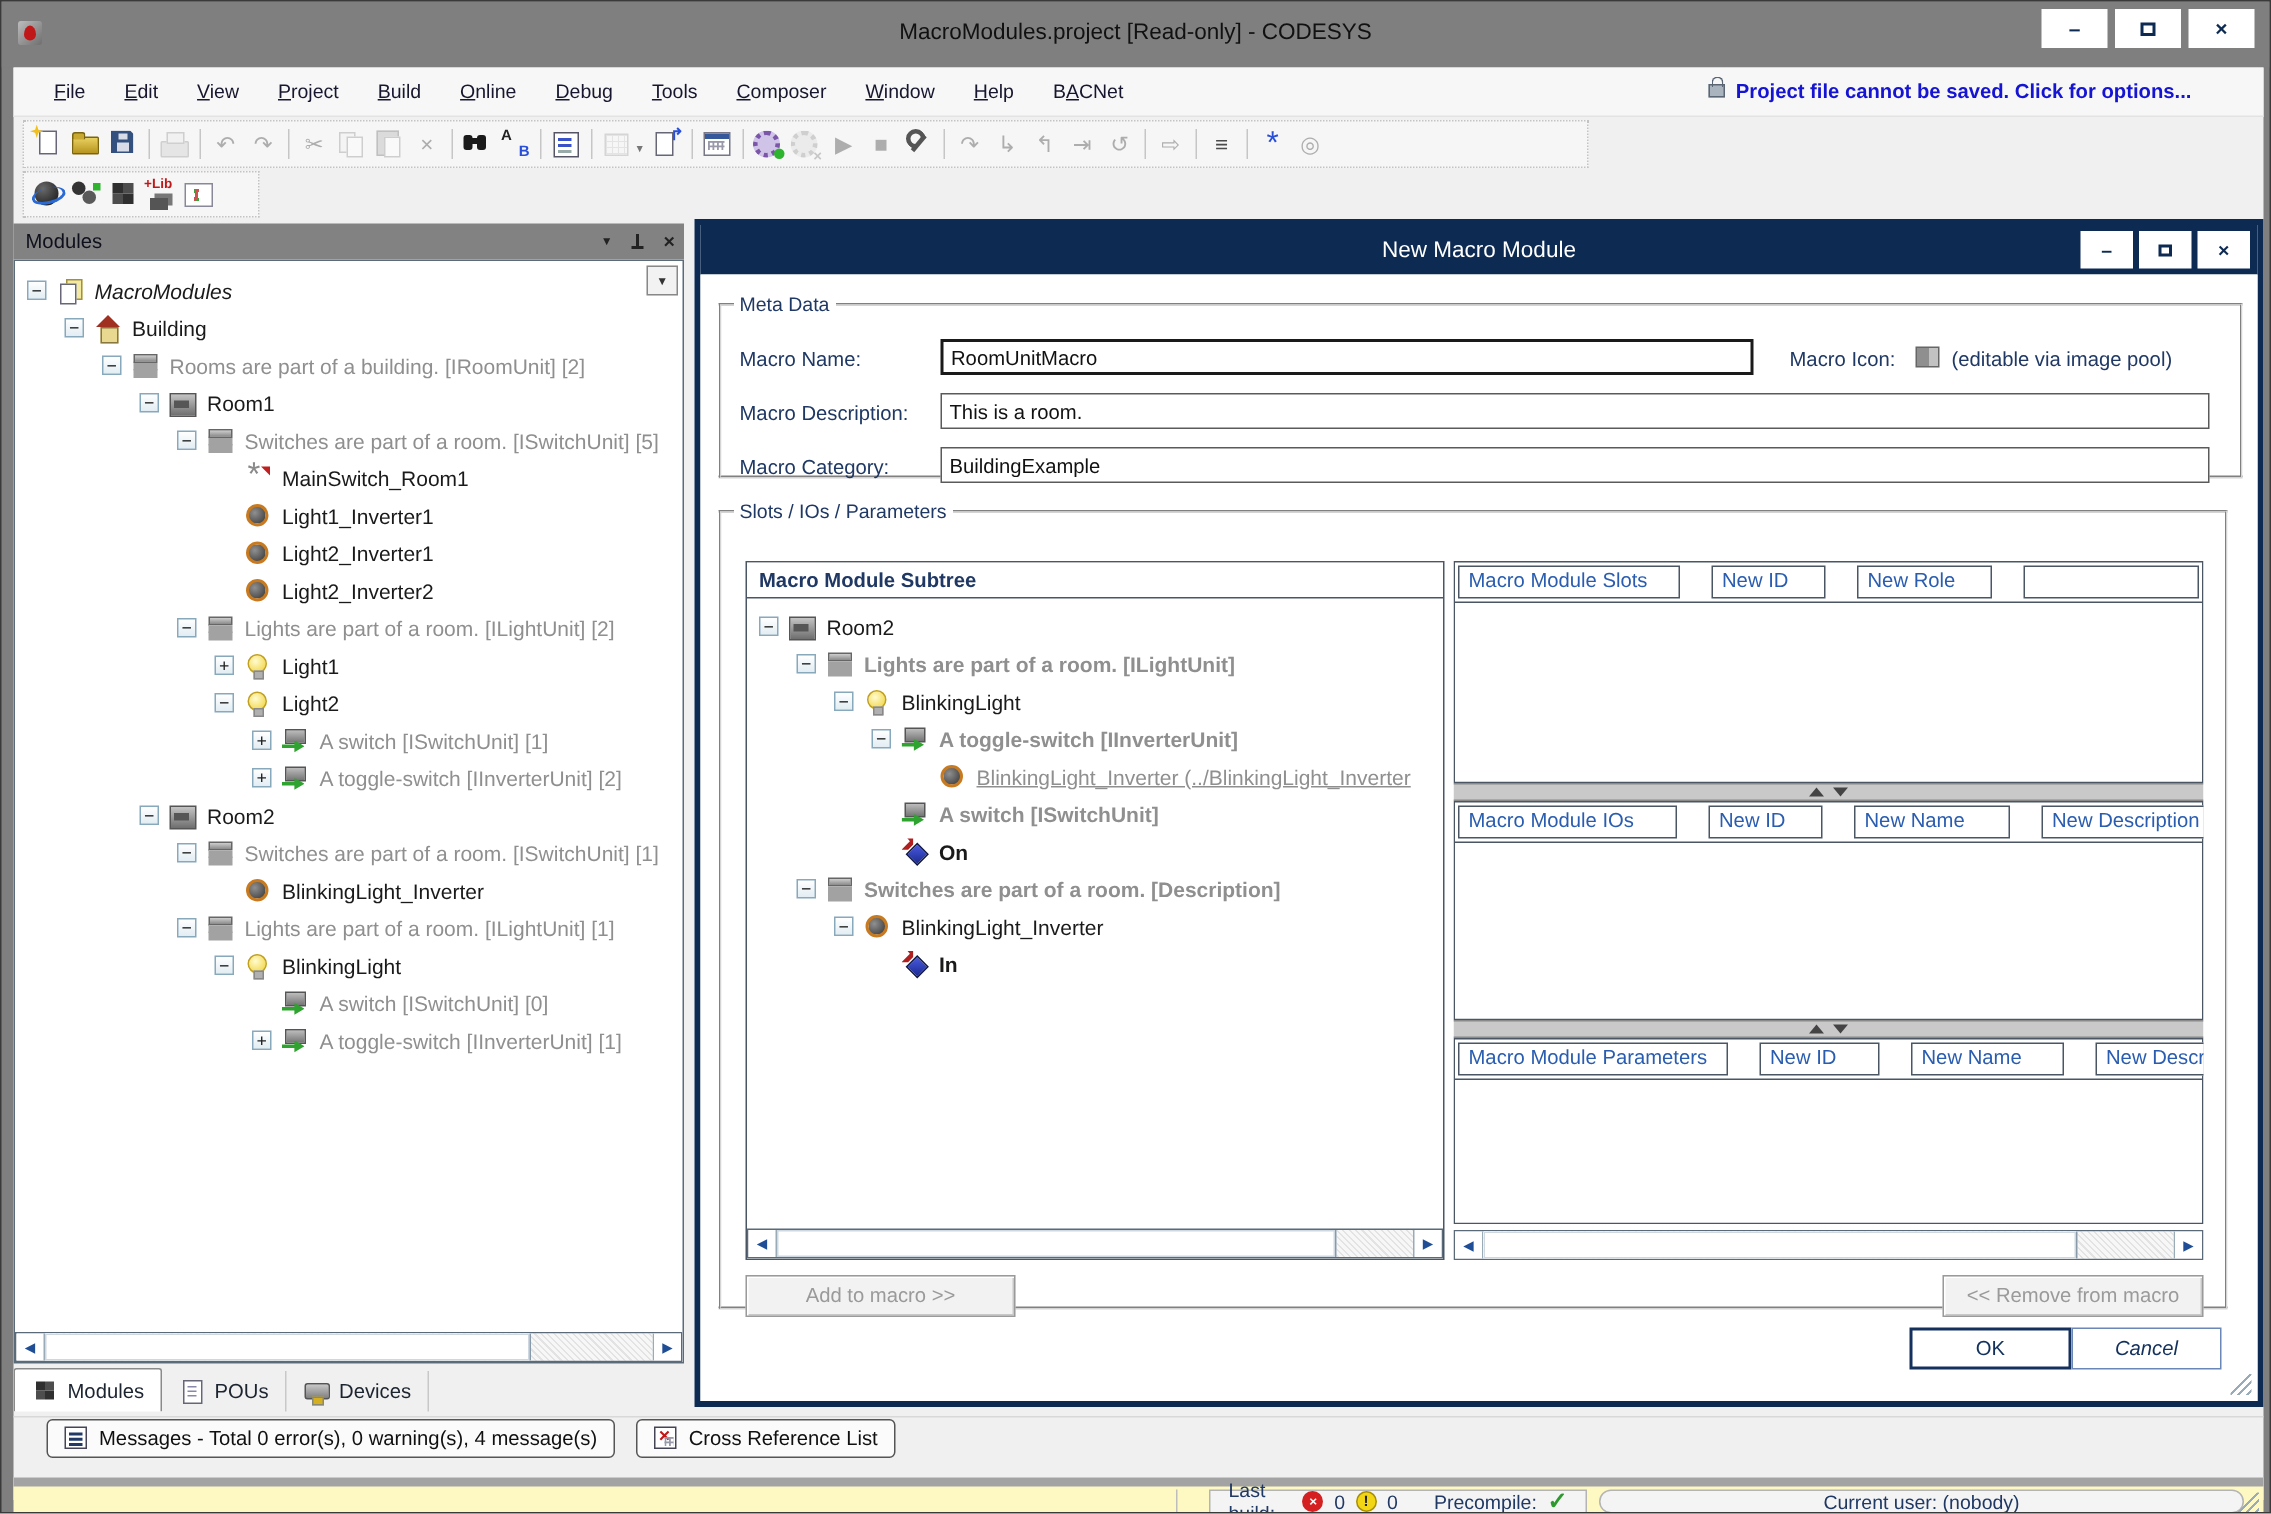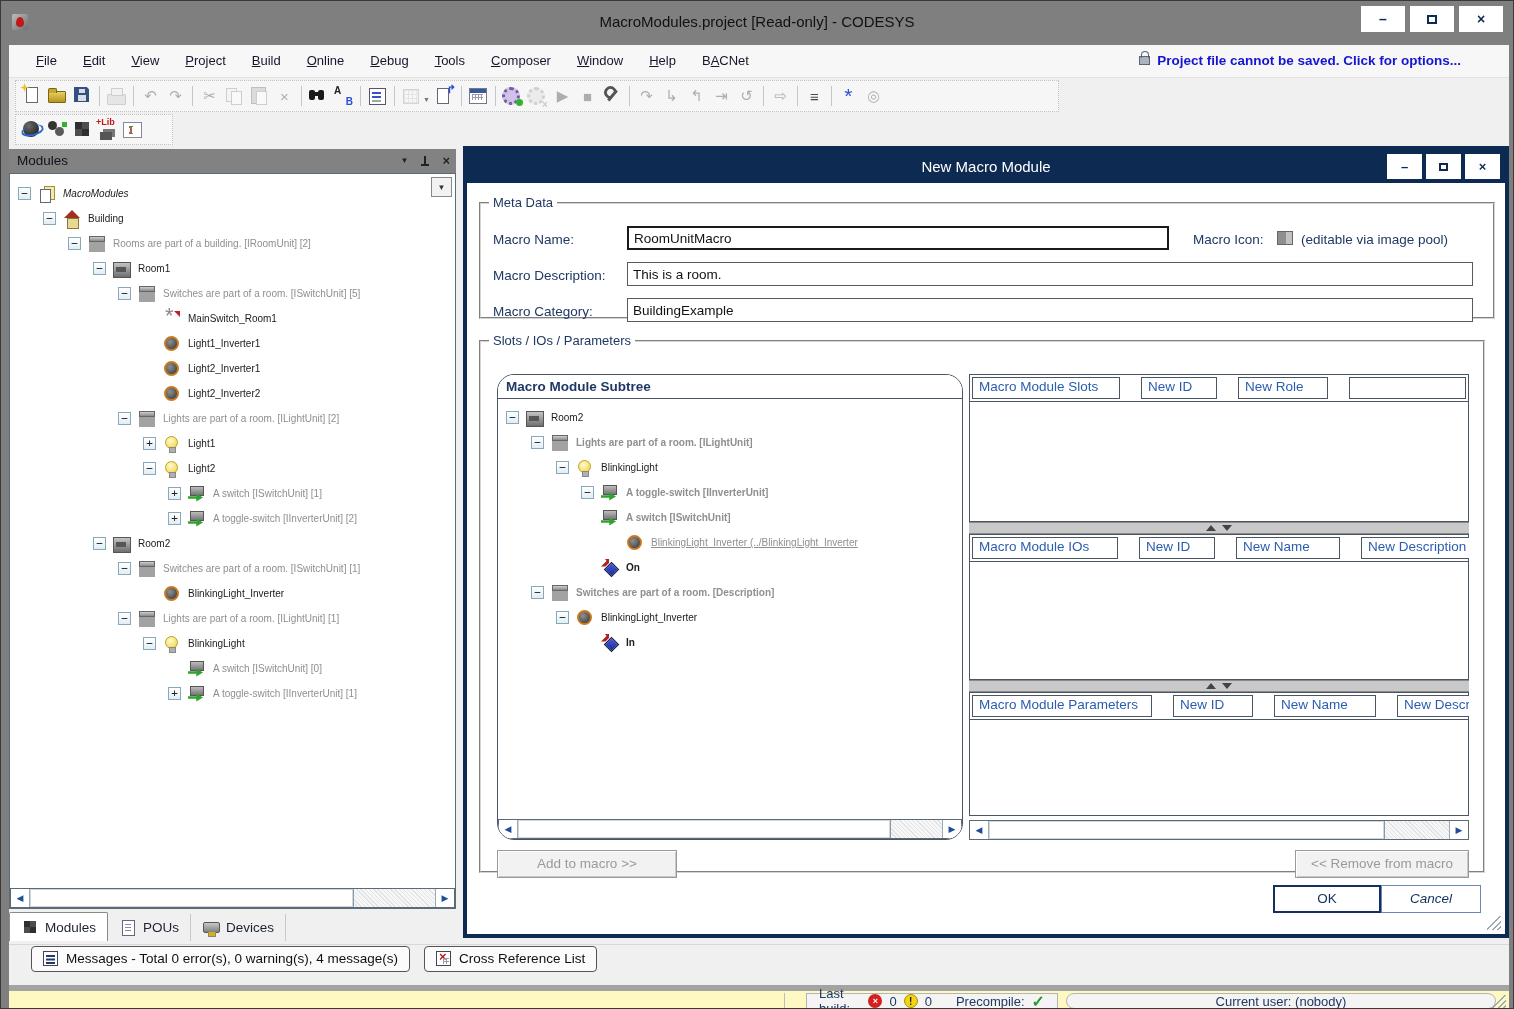--- a/index.html
+++ b/index.html
@@ -114,21 +114,21 @@
   .treescroll{position:absolute;left:0;top:0;right:0;bottom:20px;overflow:hidden;padding-top:7px;}
   .treecombo{position:absolute;right:3px;top:3px;width:21px;height:20px;border:1px solid #888;background:#f2f2f2;
              color:#333;font-size:8px;line-height:20px;text-align:center;cursor:pointer;z-index:3;}
   
   .trow{display:flex;align-items:center;height:25px;white-space:nowrap;overflow:hidden;cursor:default;}
   .tind{flex:none;}
   .exp{flex:none;width:13px;height:13px;margin:0 5px 0 0;border:1px solid #88a8bc;color:#222;text-align:center;
        background:linear-gradient(#ffffff,#e2edf3);font:11px/11px "DejaVu Sans Mono",monospace;cursor:pointer;}
   .exp.hid{visibility:hidden;}
   .ti{position:relative;width:18px;height:16px;display:inline-block;margin:0 7px 0 2px;flex:none;}
-  .tlabel{font-size:10px;padding-right:4px;}
+  .tlabel{font-size:14px;padding-right:4px;}
   .tlabel.gray{color:#8f8f8f;}
   .tlabel.b{font-weight:bold;}
   .tlabel.i{font-style:italic;}
   .tlabel.u{text-decoration:underline;}
   
   .ti-project::before{content:"";position:absolute;left:6px;top:0;width:9px;height:12px;background:#f4e9a0;border:1px solid #a09040;}
   .ti-project::after{content:"";position:absolute;left:2px;top:3px;width:9px;height:12px;background:#fff;border:1px solid #667;}
   .ti-building::before{content:"";position:absolute;left:1px;top:-1px;border-left:8px solid transparent;
        border-right:8px solid transparent;border-bottom:8px solid #a03020;}
   .ti-building::after{content:"";position:absolute;left:4px;top:7px;width:10px;height:9px;background:#e8d890;border:1px solid #887840;}
@@ -215,21 +215,21 @@
   .fs-meta{left:12px;top:12px;width:1016px;height:124px;}
   .fs-slots{left:12px;top:150px;width:1006px;height:540px;}
   .mrow{position:absolute;height:26px;display:flex;align-items:center;}
   .mlabel{color:#1f3864;font-size:13.5px;}
   .txt{position:absolute;height:24px;border:1px solid #5a5a5a;font:13.5px "Liberation Sans",sans-serif;padding:0 5px;
        color:#111;background:#fff;}
   .txt.focus{border:2px solid #1a1a1a;}
   .micon{position:absolute;width:16px;height:14px;background:linear-gradient(90deg,#8f8f8f 0 55%,#c2c2c2 55%);border:1px solid #666;}
   
   .pane{position:absolute;border:1px solid #4a5664;background:#fff;overflow:hidden;}
-  .pane-subtree{left:16px;top:26px;width:466px;height:466px;border-radius:17px;}
+  .pane-subtree{left:16px;top:26px;width:466px;height:466px;}
   .pane-tables{left:488px;top:26px;width:500px;height:466px;border:none;}
   .pane-hdr{position:absolute;left:0;top:0;right:0;height:24px;border-bottom:1px solid #4a5664;color:#1f3864;
        font-weight:bold;font-size:13.5px;line-height:23px;padding-left:8px;background:#fff;}
   .subtree-rows{position:absolute;left:0;top:24px;right:0;bottom:20px;overflow:hidden;padding-top:6px;}
   .dtable{position:absolute;left:0;right:0;border:1px solid #4a5664;background:#fff;}
   .thead{display:flex;gap:21px;padding:2px 2px 0 2px;height:24px;}
   .th{border:1px solid #4a5664;line-height:18px;padding:0 6px;color:#2a5db0;font-size:13.5px;white-space:nowrap;
       overflow:hidden;flex:none;background:#fff;cursor:pointer;}
   .th.fill{flex:1;}
   .tbody{border-top:1px solid #4a5664;background:#fff;position:absolute;left:0;right:0;bottom:0;top:26px;}
@@ -588,30 +588,30 @@
                   <span class="ti ti-light"></span>
                   <span class="tlabel">BlinkingLight</span>
                 </div>
                 <div class="trow">
                   <span class="tind" style="width: 83px;"></span>
                   <span class="exp">−</span>
                   <span class="ti ti-switchslot"></span>
                   <span class="tlabel gray b">A toggle-switch [IInverterUnit]</span>
                 </div>
                 <div class="trow">
+                  <span class="tind" style="width: 108px;"></span>
+                  <span class="exp hid"></span>
+                  <span class="ti ti-inverter"></span>
+                  <span class="tlabel gray u">BlinkingLight_Inverter (../BlinkingLight_Inverter</span>
+                </div>
+                <div class="trow">
                   <span class="tind" style="width: 83px;"></span>
                   <span class="exp hid"></span>
                   <span class="ti ti-switchslot"></span>
                   <span class="tlabel gray b">A switch [ISwitchUnit]</span>
-                </div>
-                <div class="trow">
-                  <span class="tind" style="width: 108px;"></span>
-                  <span class="exp hid"></span>
-                  <span class="ti ti-inverter"></span>
-                  <span class="tlabel gray u">BlinkingLight_Inverter (../BlinkingLight_Inverter</span>
                 </div>
                 <div class="trow">
                   <span class="tind" style="width: 83px;"></span>
                   <span class="exp hid"></span>
                   <span class="ti ti-io"></span>
                   <span class="tlabel b">On</span>
                 </div>
                 <div class="trow">
                   <span class="tind" style="width: 33px;"></span>
                   <span class="exp">−</span>

